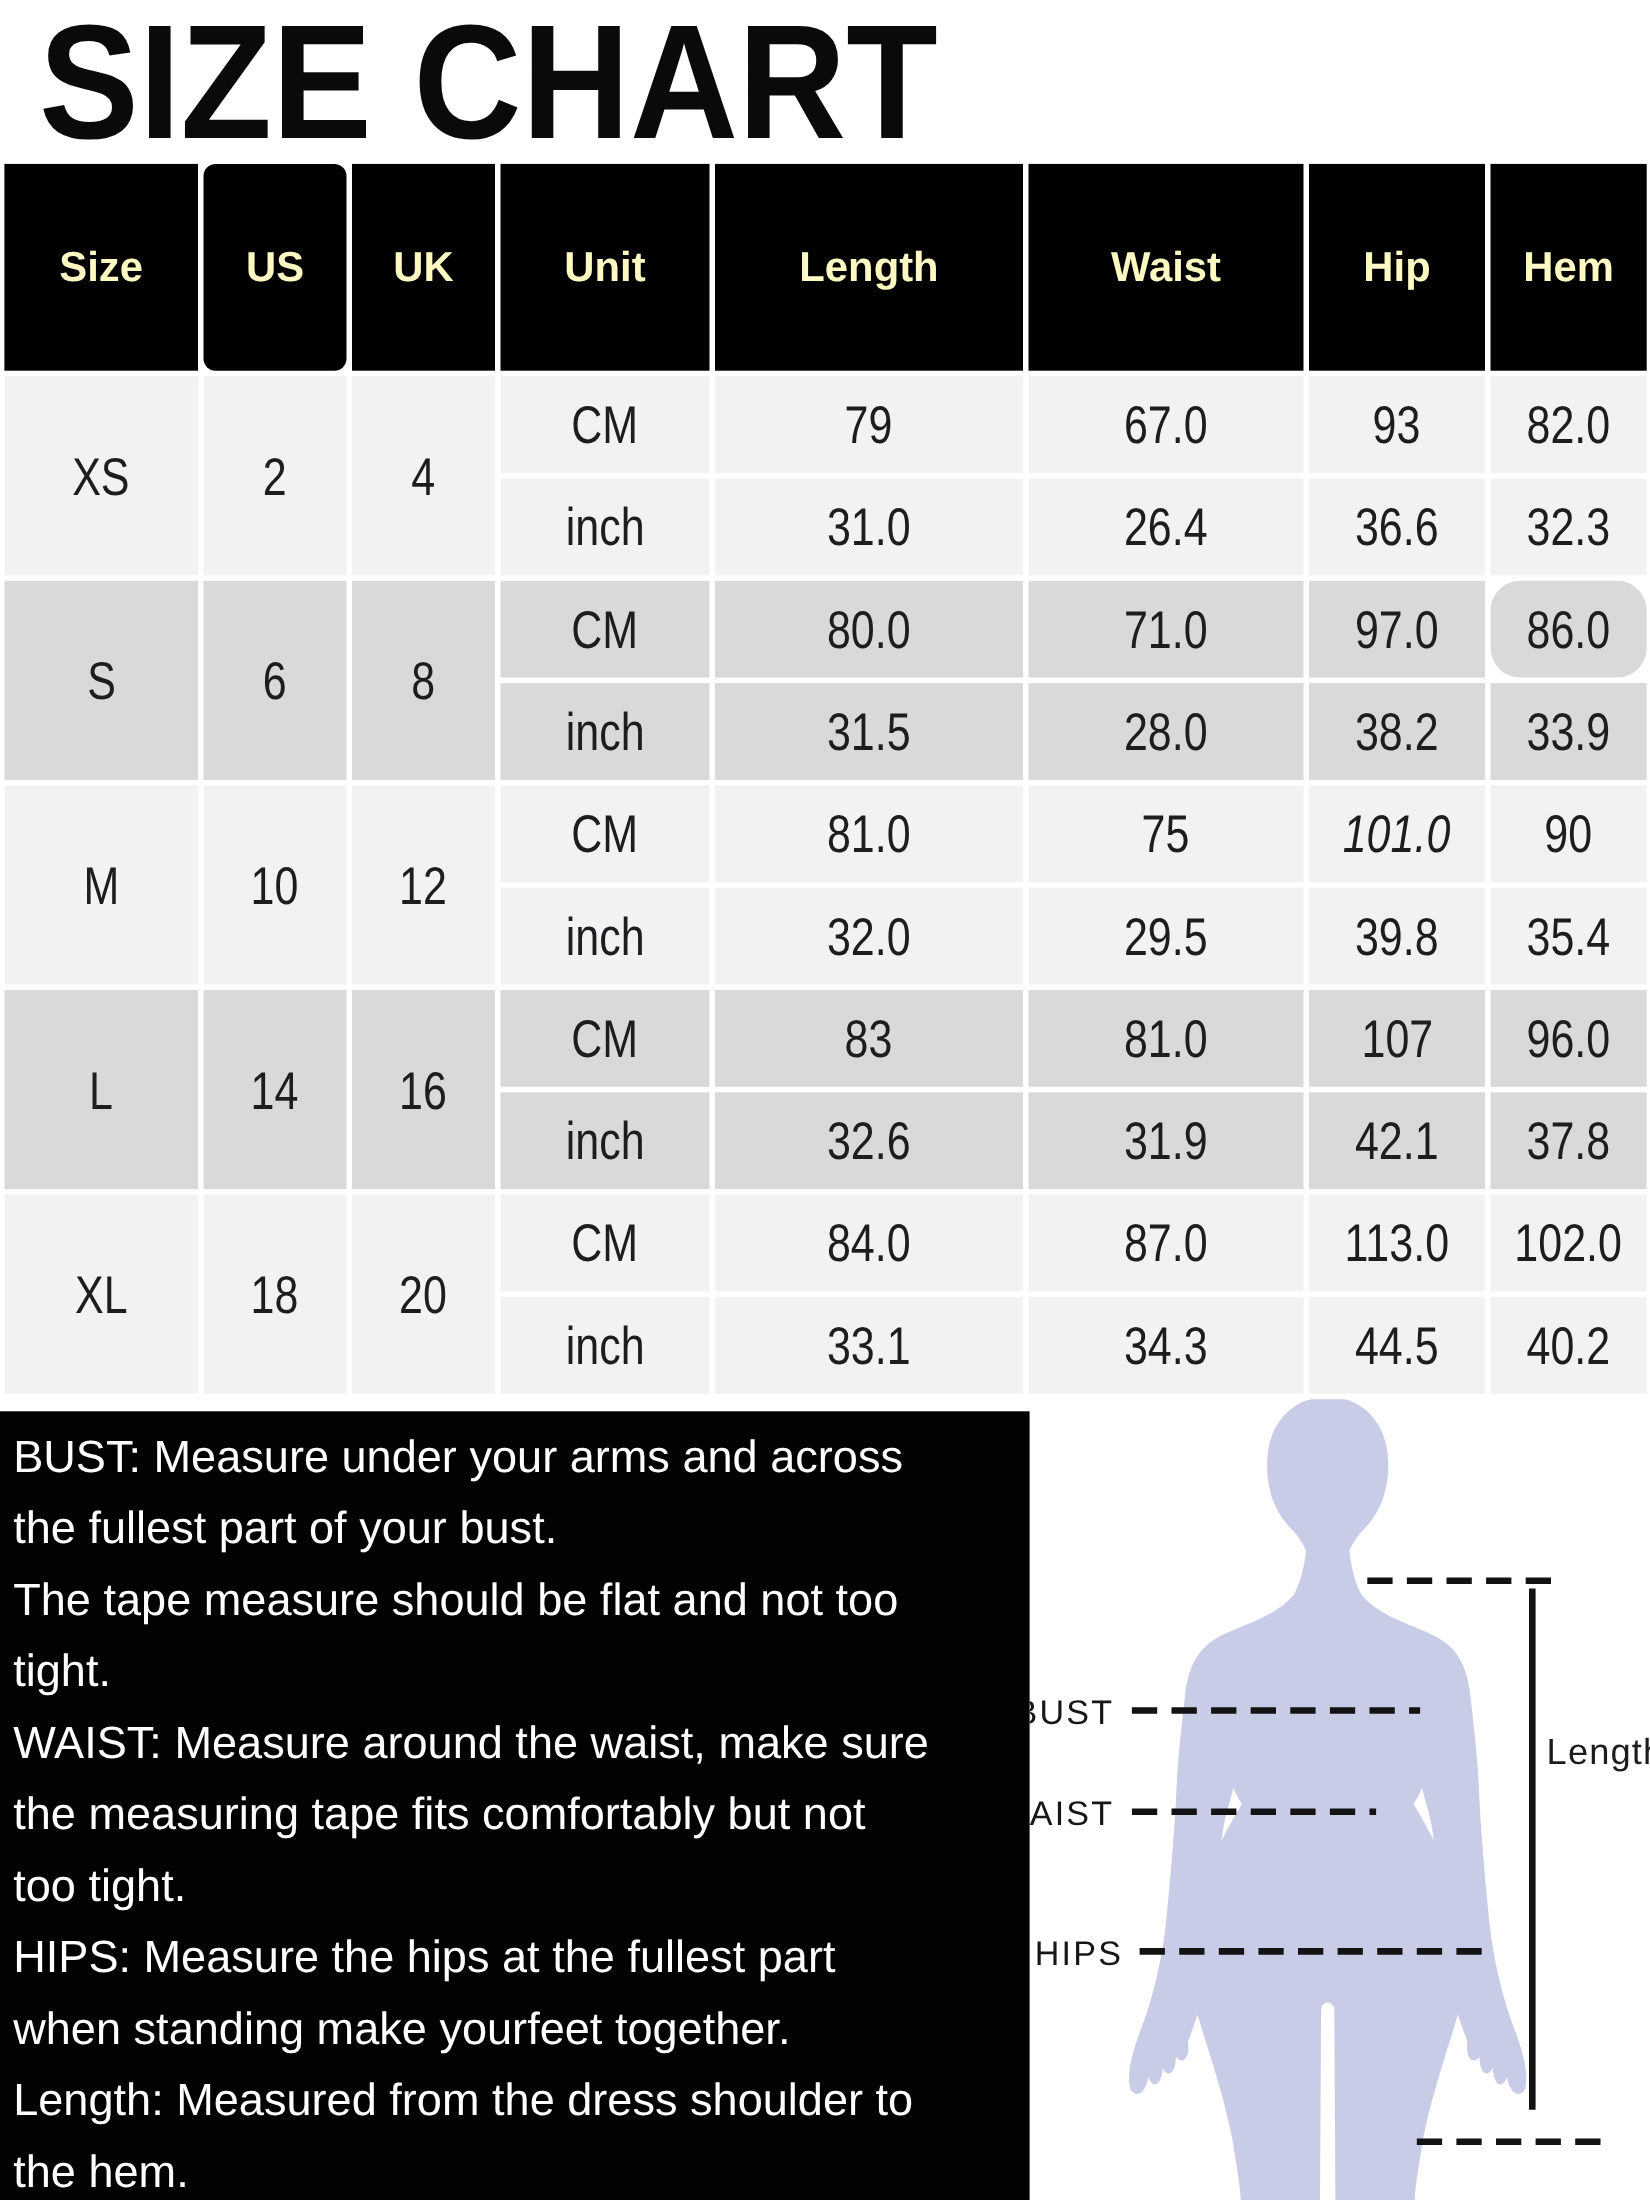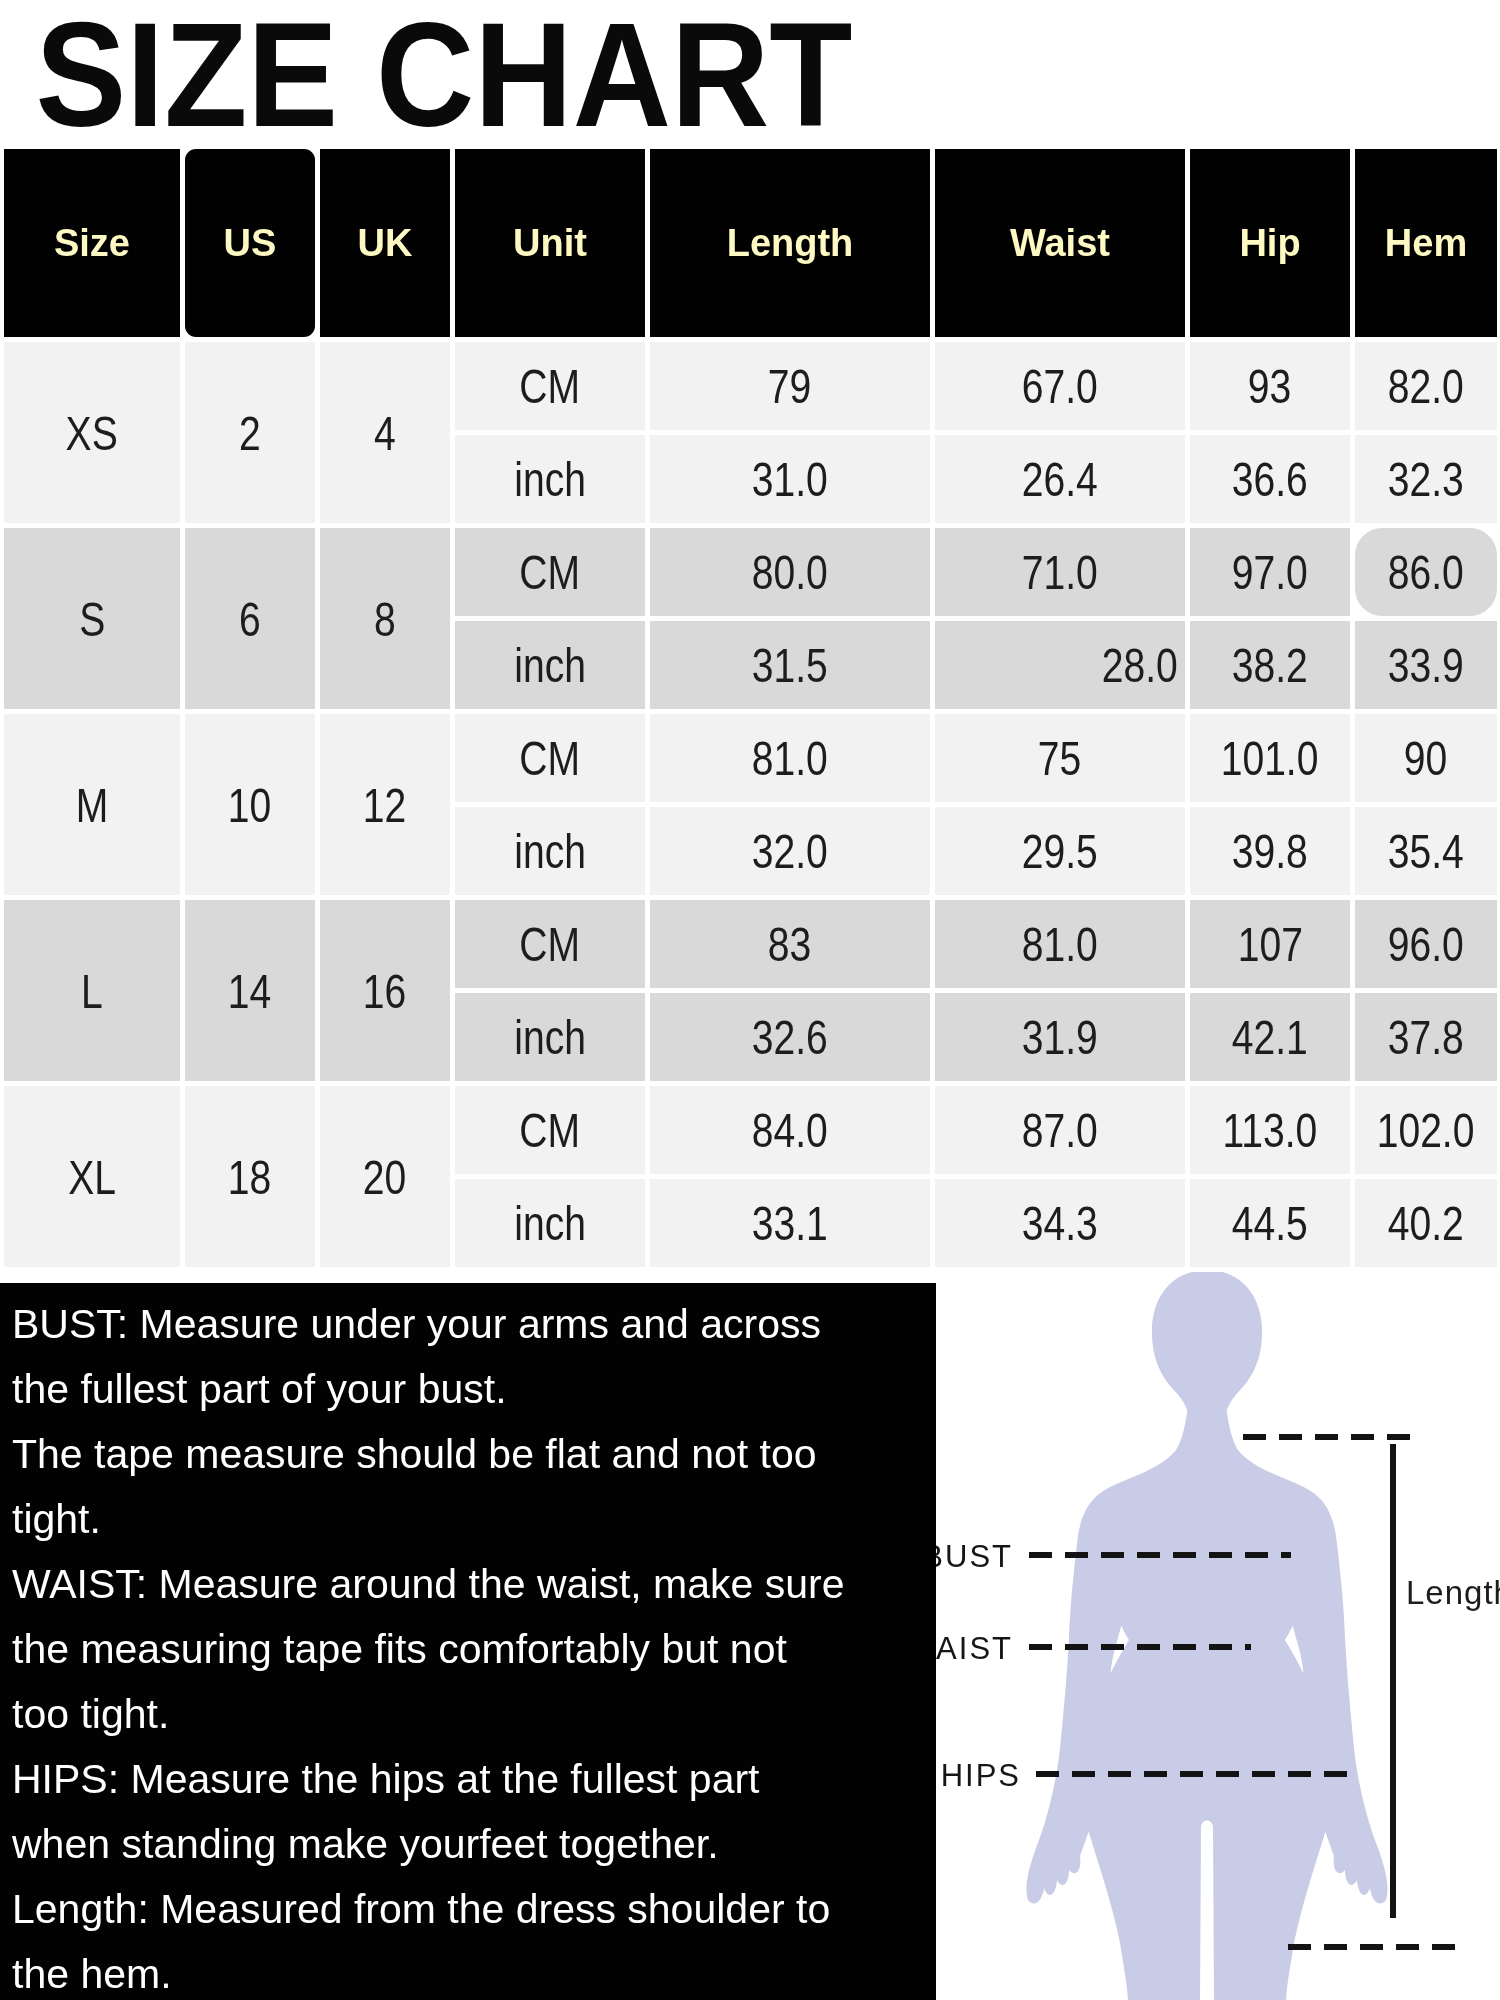--- a/index.html
+++ b/index.html
@@ -107,21 +107,21 @@
       </div>
       <div class="cell dark" style="grid-area: 4 / 5;">
         <span class="cnd">80.0</span>
       </div>
       <div class="cell dark" style="grid-area: 5 / 5;">
         <span class="cnd">31.5</span>
       </div>
       <div class="cell dark" style="grid-area: 4 / 6;">
         <span class="cnd">71.0</span>
       </div>
-      <div class="cell dark" style="grid-area: 5 / 6; justify-content: flex-end;">
+      <div class="cell dark" style="grid-area: 5 / 6;">
         <span class="cnd">28.0</span>
       </div>
       <div class="cell dark" style="grid-area: 4 / 7;">
         <span class="cnd">97.0</span>
       </div>
       <div class="cell dark" style="grid-area: 5 / 7;">
         <span class="cnd">38.2</span>
       </div>
       <div class="cell dark" style="grid-area: 4 / 8; border-radius: 27px;">
         <span class="cnd">86.0</span>
@@ -149,21 +149,21 @@
       </div>
       <div class="cell light" style="grid-area: 7 / 5;">
         <span class="cnd">32.0</span>
       </div>
       <div class="cell light" style="grid-area: 6 / 6;">
         <span class="cnd">75</span>
       </div>
       <div class="cell light" style="grid-area: 7 / 6;">
         <span class="cnd">29.5</span>
       </div>
-      <div class="cell light" style="grid-area: 6 / 7;">
+      <div class="cell light" style="grid-area: 6 / 7; font-style: italic;">
         <span class="cnd">101.0</span>
       </div>
       <div class="cell light" style="grid-area: 7 / 7;">
         <span class="cnd">39.8</span>
       </div>
       <div class="cell light" style="grid-area: 6 / 8;">
         <span class="cnd">90</span>
       </div>
       <div class="cell light" style="grid-area: 7 / 8;">
         <span class="cnd">35.4</span>

